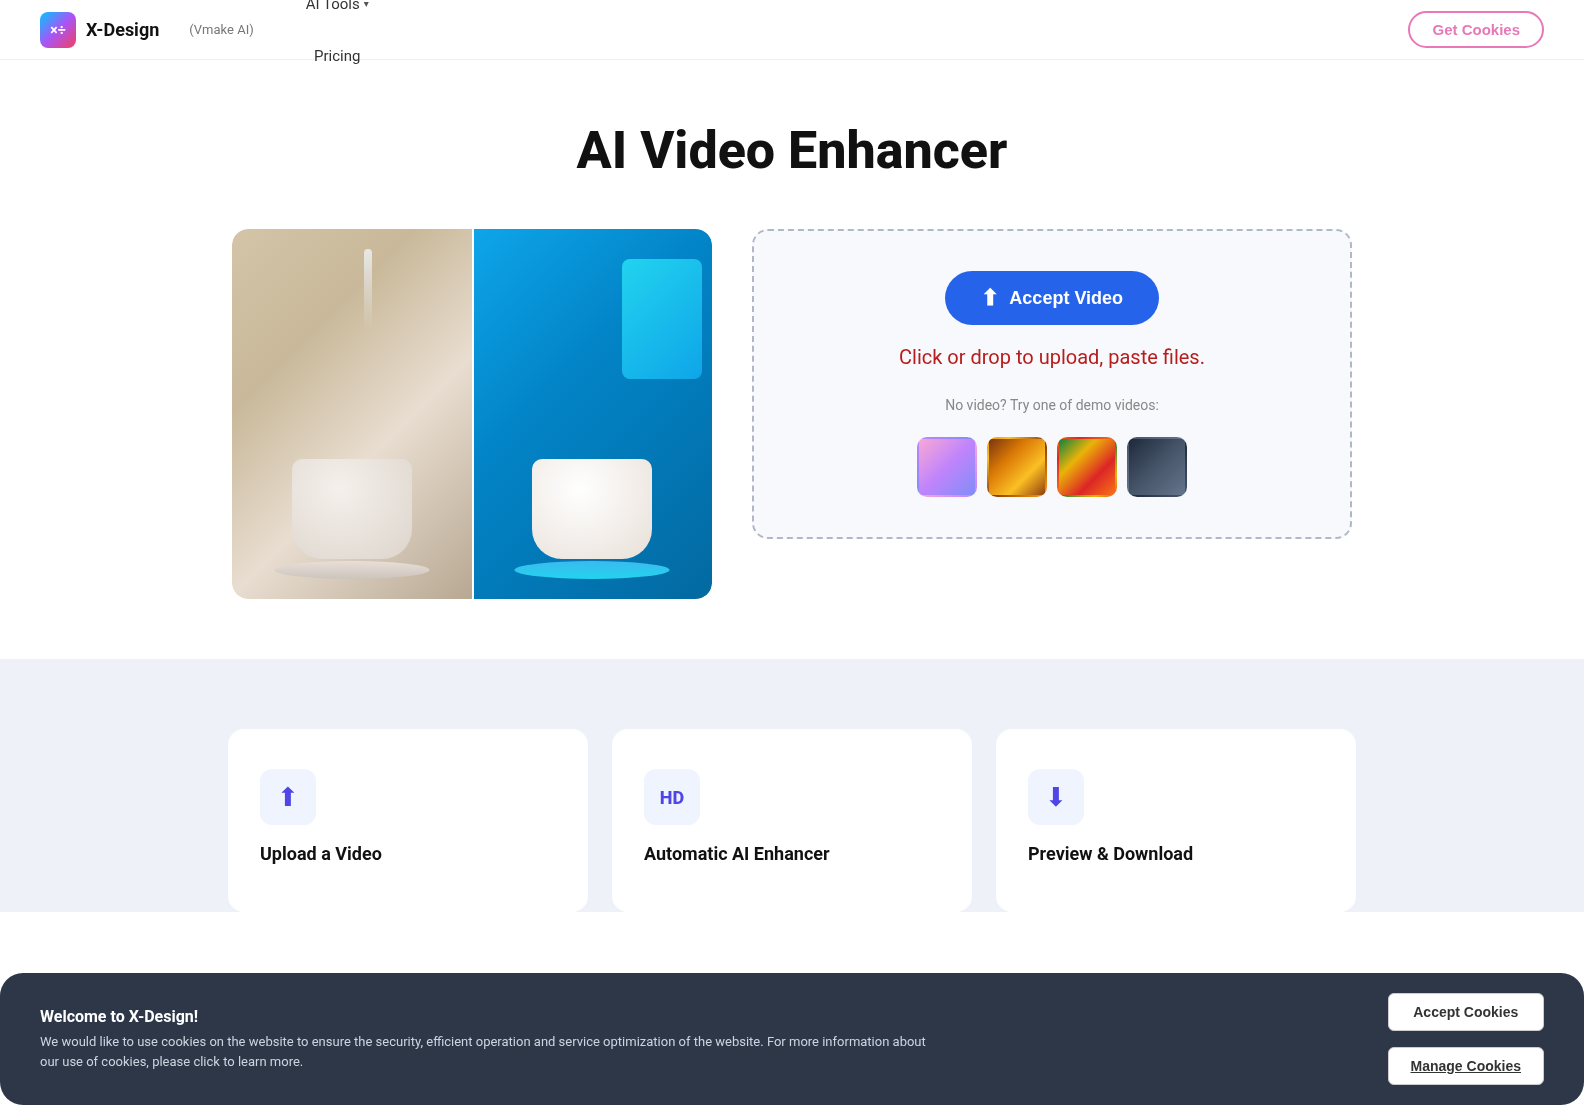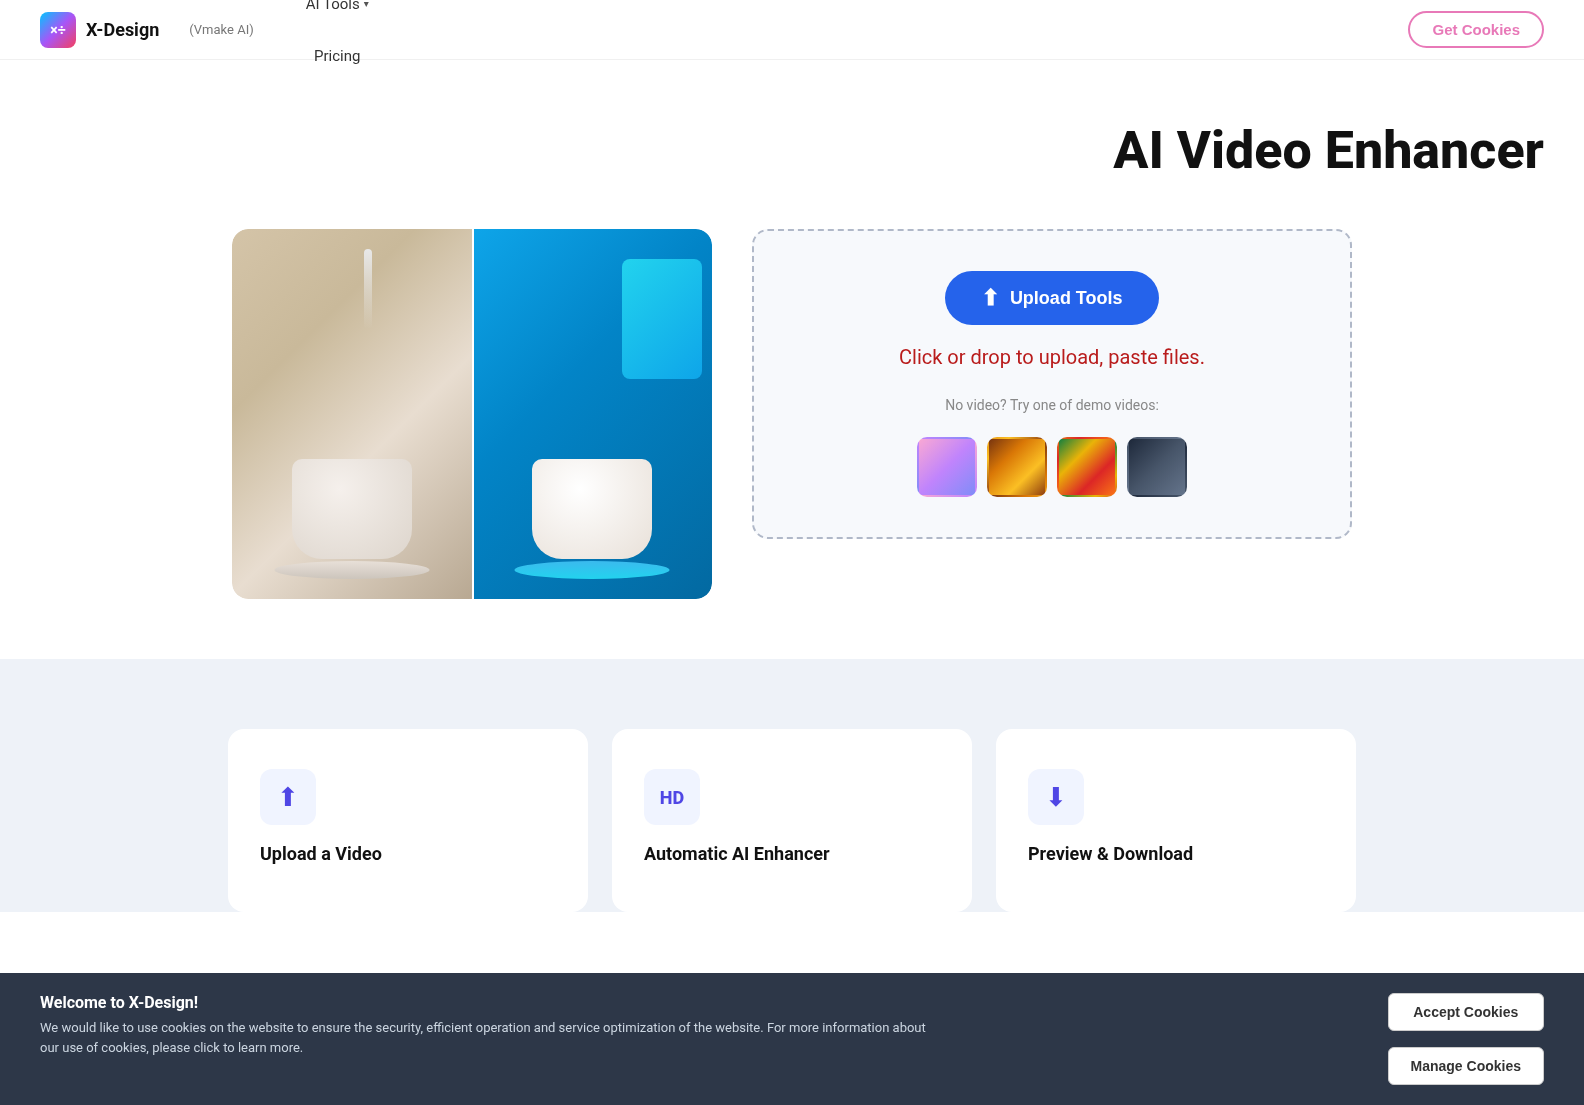--- a/index.html
+++ b/index.html
@@ -30,21 +30,21 @@
     .nav-caret { font-size: 10px; color: #555; }
     .nav-spacer { flex: 1; }
     .get-started-btn {
       padding: 8px 22px; border-radius: 20px;
       border: 2px solid #e879b8; color: #e879b8;
       background: transparent; font-size: 15px; font-weight: 600;
       cursor: pointer; white-space: nowrap;
     }
 
     
-    .hero { text-align: right; padding: 60px 40px 30px; }
+    .hero { text-align: center; padding: 60px 40px 30px; }
     .hero-title { font-size: 52px; font-weight: 800; color: #111; margin-bottom: 18px; }
     .hero-subtitle { font-size: 17px; color: #666; max-width: 700px; margin: 0 auto 50px; line-height: 1.6; }
 
     
     .main-content {
       display: flex; gap: 40px; align-items: flex-start;
       max-width: 1200px; margin: 0 auto; padding: 0 40px 60px;
     }
 
     
@@ -156,36 +156,36 @@
       justify-content: center; font-size: 26px; margin-bottom: 18px;
       color: #4f46e5;
     }
     .how-card-title { font-size: 18px; font-weight: 700; color: #111; margin-bottom: 8px; }
     .how-card-desc { font-size: 14px; color: #888; line-height: 1.6; }
 
     
     .cookie-banner {
       position: fixed; bottom: 0; left: 0; right: 0;
       background: #2d3748; color: #fff;
-      padding: 20px 40px; display: flex; 
-      gap: 20px; z-index: 999;
+      padding: 20px 40px; display: flex; align-items: center;
+      gap: 20px; z-index: 999; border-radius: 23px;
     }
     .cookie-text { flex: 1; }
     .cookie-title { font-size: 16px; font-weight: 700; margin-bottom: 6px; }
     .cookie-desc { font-size: 13px; color: #cbd5e0; line-height: 1.5; max-width: 900px; }
     .cookie-actions { display: flex; flex-direction: column; gap: 16px; }
     .accept-cookies-btn {
       padding: 10px 22px; background: #fff; color: #333;
       border: 1px solid #ccc; border-radius: 6px; font-size: 14px;
       font-weight: 600; cursor: pointer; white-space: nowrap;
     }
     .manage-cookies-btn {
       padding: 10px 22px; background: #fff; color: #333;
       border: 1px solid #ccc; border-radius: 6px; font-size: 14px;
-      font-weight: 600; cursor: pointer; white-space: nowrap;
+      font-weight: 600; cursor: pointer; white-space: nowrap; text-decoration: underline;
     }
 
     
     ::-webkit-scrollbar { width: 8px; }
     ::-webkit-scrollbar-thumb { background: #ccc; border-radius: 4px; }
   </style>
 </head>
 <body>
 
 <nav class="navbar">
@@ -227,21 +227,21 @@
         <div class="cup-right"></div>
         <div class="cup-saucer-r"></div>
       </div>
       <div class="divider-line"></div>
     </div>
   </div>
 
   <div class="upload-panel">
     <button class="upload-btn">
       <span class="upload-icon">⬆</span>
-      <span>Upload Tools</span>
+      <span>Accept Video</span>
     </button>
     <p class="upload-hint">Click or drop to upload, paste files.</p>
     <p class="demo-videos-label">No video? Try one of demo videos:</p>
     <div class="demo-thumbs">
       <div class="demo-thumb thumb-1"></div>
       <div class="demo-thumb thumb-2"></div>
       <div class="demo-thumb thumb-3"></div>
       <div class="demo-thumb thumb-4"></div>
     </div>
   </div>

